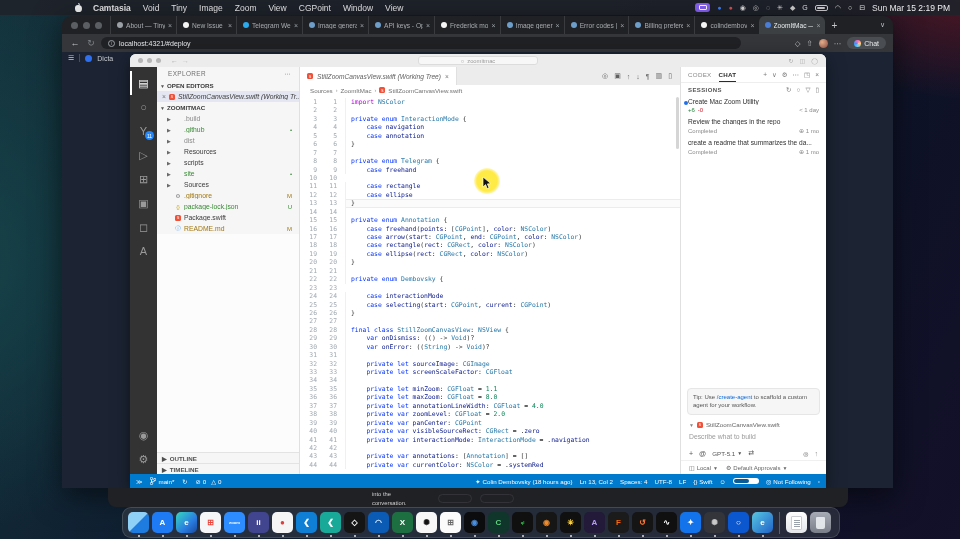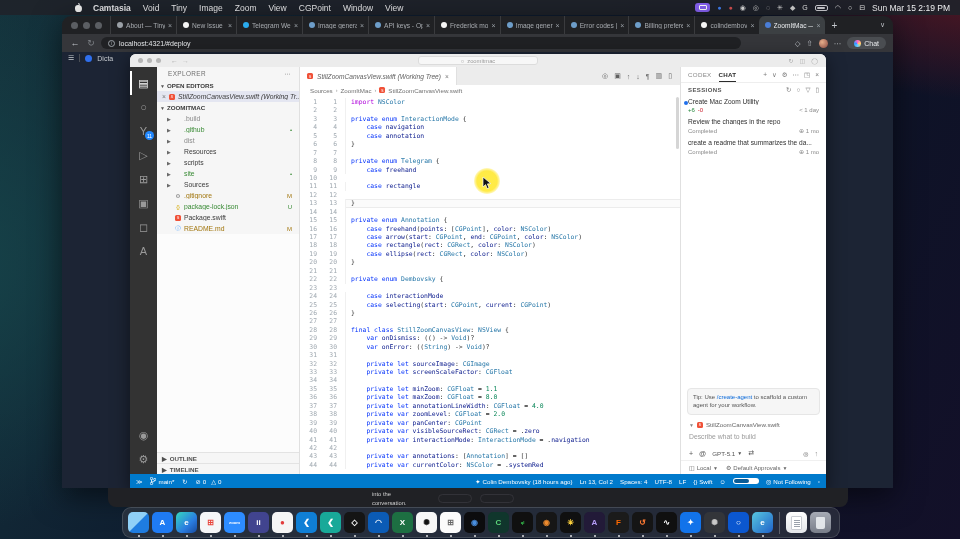--- a/index.html
+++ b/index.html
@@ -449,21 +449,21 @@
                 <div class="cl"><span class="g1">2</span><span class="g2">2</span><span class="ct"></span></div>
                 <div class="cl"><span class="g1">3</span><span class="g2">3</span><span class="ct"><span class="tok-kw">private</span><span class="tok-pl"> </span><span class="tok-kw">enum</span><span class="tok-pl"> </span><span class="tok-type">InteractionMode</span><span class="tok-pl"> </span><span class="tok-pl">{</span></span></div>
                 <div class="cl"><span class="g1">4</span><span class="g2">4</span><span class="ct"><span class="tok-pl">    </span><span class="tok-kw">case</span><span class="tok-pl"> </span><span class="tok-id">navigation</span></span></div>
                 <div class="cl"><span class="g1">5</span><span class="g2">5</span><span class="ct"><span class="tok-pl">    </span><span class="tok-kw">case</span><span class="tok-pl"> </span><span class="tok-id">annotation</span></span></div>
                 <div class="cl"><span class="g1">6</span><span class="g2">6</span><span class="ct"><span class="tok-pl">}</span></span></div>
                 <div class="cl"><span class="g1">7</span><span class="g2">7</span><span class="ct"></span></div>
                 <div class="cl"><span class="g1">8</span><span class="g2">8</span><span class="ct"><span class="tok-kw">private</span><span class="tok-pl"> </span><span class="tok-kw">enum</span><span class="tok-pl"> </span><span class="tok-type">Telegram</span><span class="tok-pl"> </span><span class="tok-pl">{</span></span></div>
                 <div class="cl"><span class="g1">9</span><span class="g2">9</span><span class="ct"><span class="tok-pl">    </span><span class="tok-kw">case</span><span class="tok-pl"> </span><span class="tok-id">freehand</span></span></div>
                 <div class="cl"><span class="g1">10</span><span class="g2">10</span></div>
                 <div class="cl"><span class="g1">11</span><span class="g2">11</span><span class="ct"><span class="tok-pl">    </span><span class="tok-kw">case</span><span class="tok-pl"> </span><span class="tok-id">rectangle</span></span></div>
-                <div class="cl"><span class="g1">12</span><span class="g2">12</span></div>
+                <div class="cl"><span class="g1">12</span><span class="g2">12</span><span class="ct"><span class="tok-pl">    </span><span class="tok-kw">case</span><span class="tok-pl"> </span><span class="tok-id">ellipse</span></span></div>
                 <div class="cl cur"><span class="g1">13</span><span class="g2">13</span><span class="ct"><span class="tok-pl">}</span></span></div>
                 <div class="cl"><span class="g1">14</span><span class="g2">14</span><span class="ct"></span></div>
                 <div class="cl"><span class="g1">15</span><span class="g2">15</span><span class="ct"><span class="tok-kw">private</span><span class="tok-pl"> </span><span class="tok-kw">enum</span><span class="tok-pl"> </span><span class="tok-type">Annotation</span><span class="tok-pl"> </span><span class="tok-pl">{</span></span></div>
                 <div class="cl"><span class="g1">16</span><span class="g2">16</span><span class="ct"><span class="tok-pl">    </span><span class="tok-kw">case</span><span class="tok-pl"> </span><span class="tok-id">freehand</span><span class="tok-pl">(</span><span class="tok-id">points</span><span class="tok-pl">:</span><span class="tok-pl"> </span><span class="tok-pl">[</span><span class="tok-type">CGPoint</span><span class="tok-pl">]</span><span class="tok-pl">,</span><span class="tok-pl"> </span><span class="tok-id">color</span><span class="tok-pl">:</span><span class="tok-pl"> </span><span class="tok-type">NSColor</span><span class="tok-pl">)</span></span></div>
                 <div class="cl"><span class="g1">17</span><span class="g2">17</span><span class="ct"><span class="tok-pl">    </span><span class="tok-kw">case</span><span class="tok-pl"> </span><span class="tok-id">arrow</span><span class="tok-pl">(</span><span class="tok-id">start</span><span class="tok-pl">:</span><span class="tok-pl"> </span><span class="tok-type">CGPoint</span><span class="tok-pl">,</span><span class="tok-pl"> </span><span class="tok-id">end</span><span class="tok-pl">:</span><span class="tok-pl"> </span><span class="tok-type">CGPoint</span><span class="tok-pl">,</span><span class="tok-pl"> </span><span class="tok-id">color</span><span class="tok-pl">:</span><span class="tok-pl"> </span><span class="tok-type">NSColor</span><span class="tok-pl">)</span></span></div>
                 <div class="cl"><span class="g1">18</span><span class="g2">18</span><span class="ct"><span class="tok-pl">    </span><span class="tok-kw">case</span><span class="tok-pl"> </span><span class="tok-id">rectangle</span><span class="tok-pl">(</span><span class="tok-id">rect</span><span class="tok-pl">:</span><span class="tok-pl"> </span><span class="tok-type">CGRect</span><span class="tok-pl">,</span><span class="tok-pl"> </span><span class="tok-id">color</span><span class="tok-pl">:</span><span class="tok-pl"> </span><span class="tok-type">NSColor</span><span class="tok-pl">)</span></span></div>
                 <div class="cl"><span class="g1">19</span><span class="g2">19</span><span class="ct"><span class="tok-pl">    </span><span class="tok-kw">case</span><span class="tok-pl"> </span><span class="tok-id">ellipse</span><span class="tok-pl">(</span><span class="tok-id">rect</span><span class="tok-pl">:</span><span class="tok-pl"> </span><span class="tok-type">CGRect</span><span class="tok-pl">,</span><span class="tok-pl"> </span><span class="tok-id">color</span><span class="tok-pl">:</span><span class="tok-pl"> </span><span class="tok-type">NSColor</span><span class="tok-pl">)</span></span></div>
                 <div class="cl"><span class="g1">20</span><span class="g2">20</span><span class="ct"><span class="tok-pl">}</span></span></div>
                 <div class="cl"><span class="g1">21</span><span class="g2">21</span><span class="ct"></span></div>
                 <div class="cl"><span class="g1">22</span><span class="g2">22</span><span class="ct"><span class="tok-kw">private</span><span class="tok-pl"> </span><span class="tok-kw">enum</span><span class="tok-pl"> </span><span class="tok-type">Dembovsky</span><span class="tok-pl"> </span><span class="tok-pl">{</span></span></div>

